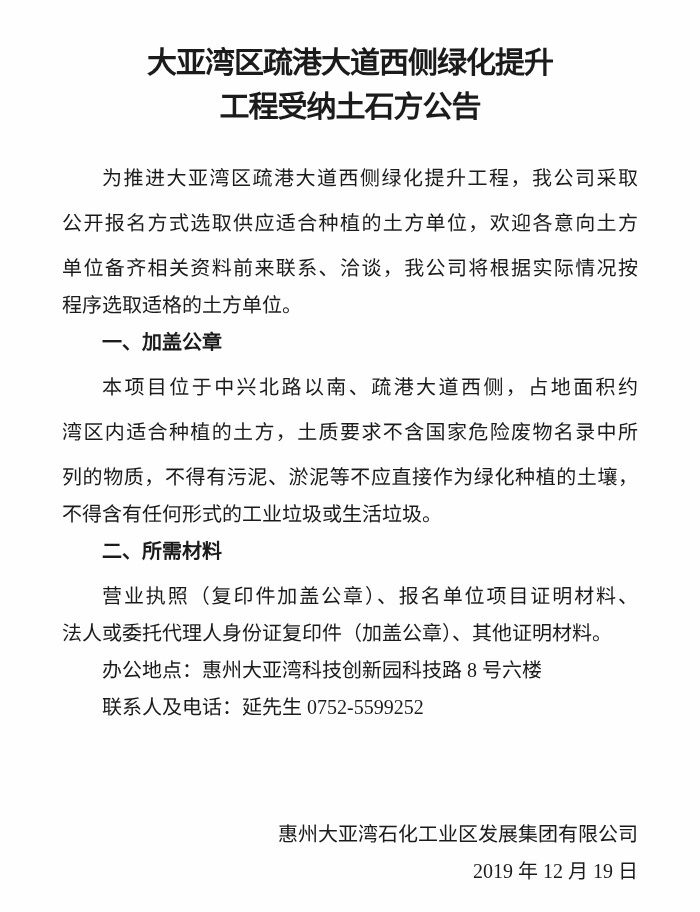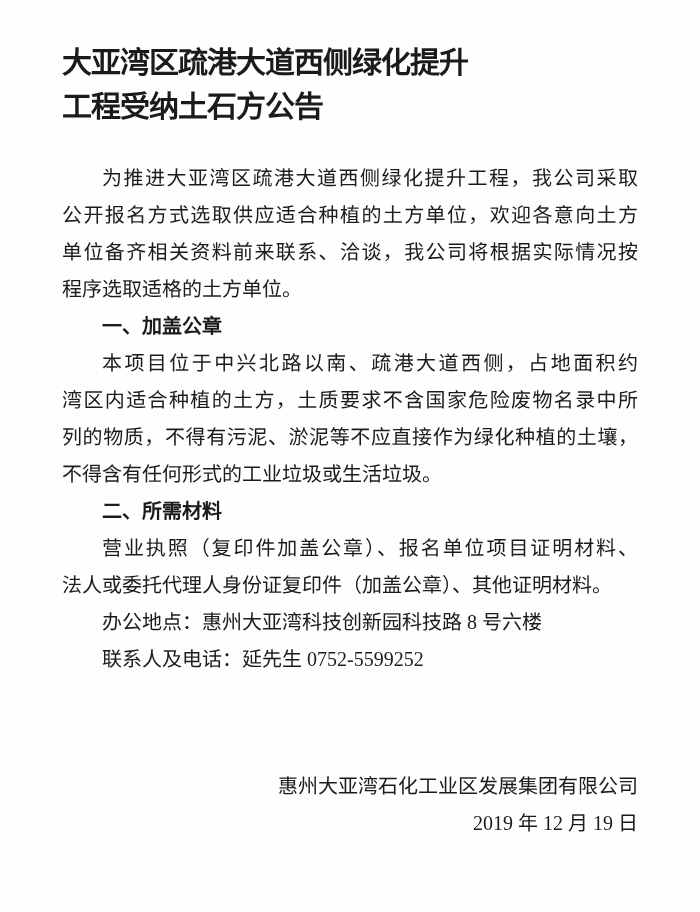--- a/index.html
+++ b/index.html
@@ -19,39 +19,40 @@
     height: 912px;
     padding: 41px 62px 0 62px;
     background: #fefefe;
   }
   .title {
     font-family: "Liberation Serif", "DejaVu Serif", serif;
     font-weight: 700;
     font-size: 30px;
     line-height: 44px;
     letter-spacing: -1px;
-    text-align: left;
+    text-align: center;
     margin: 0 0 31px 0;
   }
   .title .title-line {
     display: block;
   }
   .textbody {
     font-family: "Liberation Serif", "DejaVu Serif", serif;
     font-size: 20px;
   }
   .line {
     height: 37px;
     line-height: 37px;
     text-align: justify;
     overflow: hidden;
     white-space: normal;
   }
   .stretch {
     text-align-last: justify;
+    margin-top: 8px;
   }
   .indent {
     text-indent: 2em;
   }
   .heading {
     font-family: "Liberation Sans", "DejaVu Sans", sans-serif;
     font-weight: 700;
     font-size: 20px;
     text-align: left;
     text-align-last: left;

